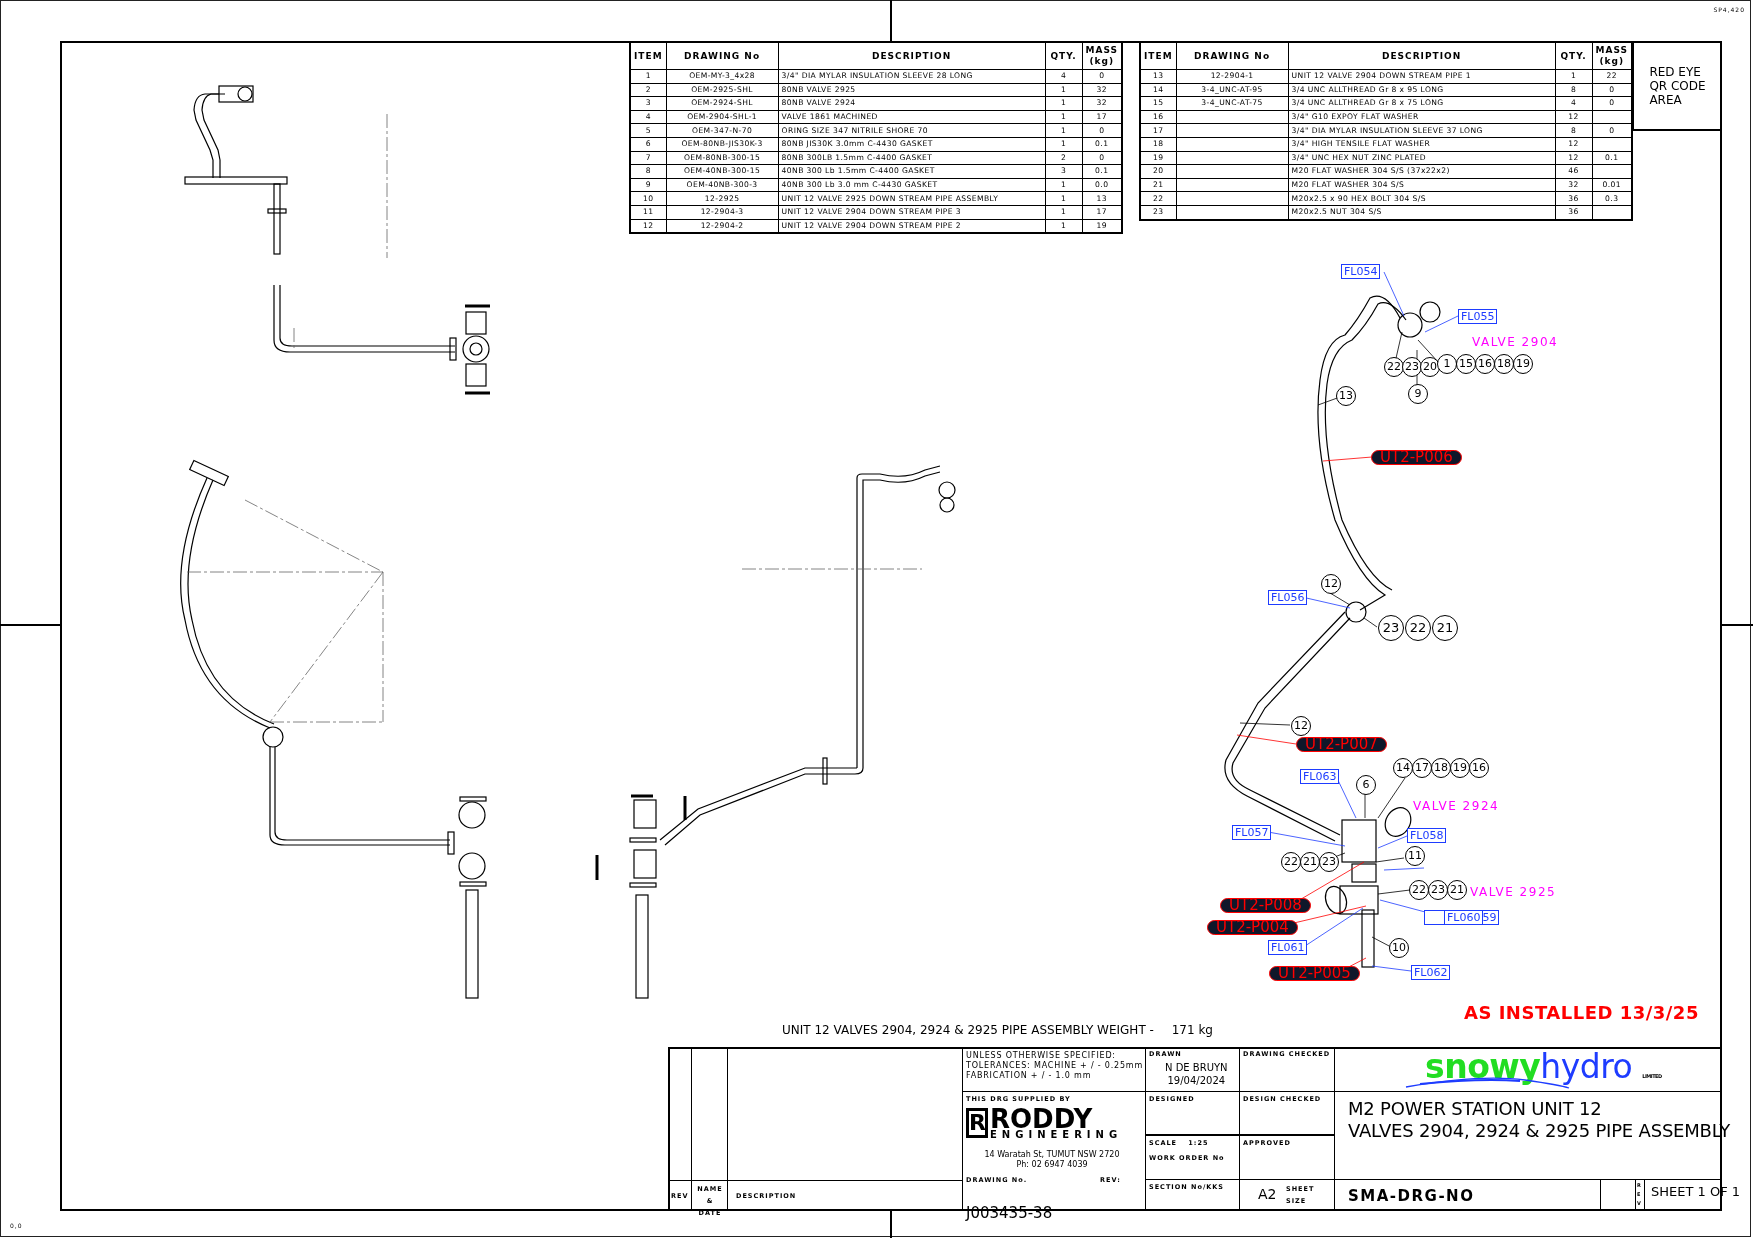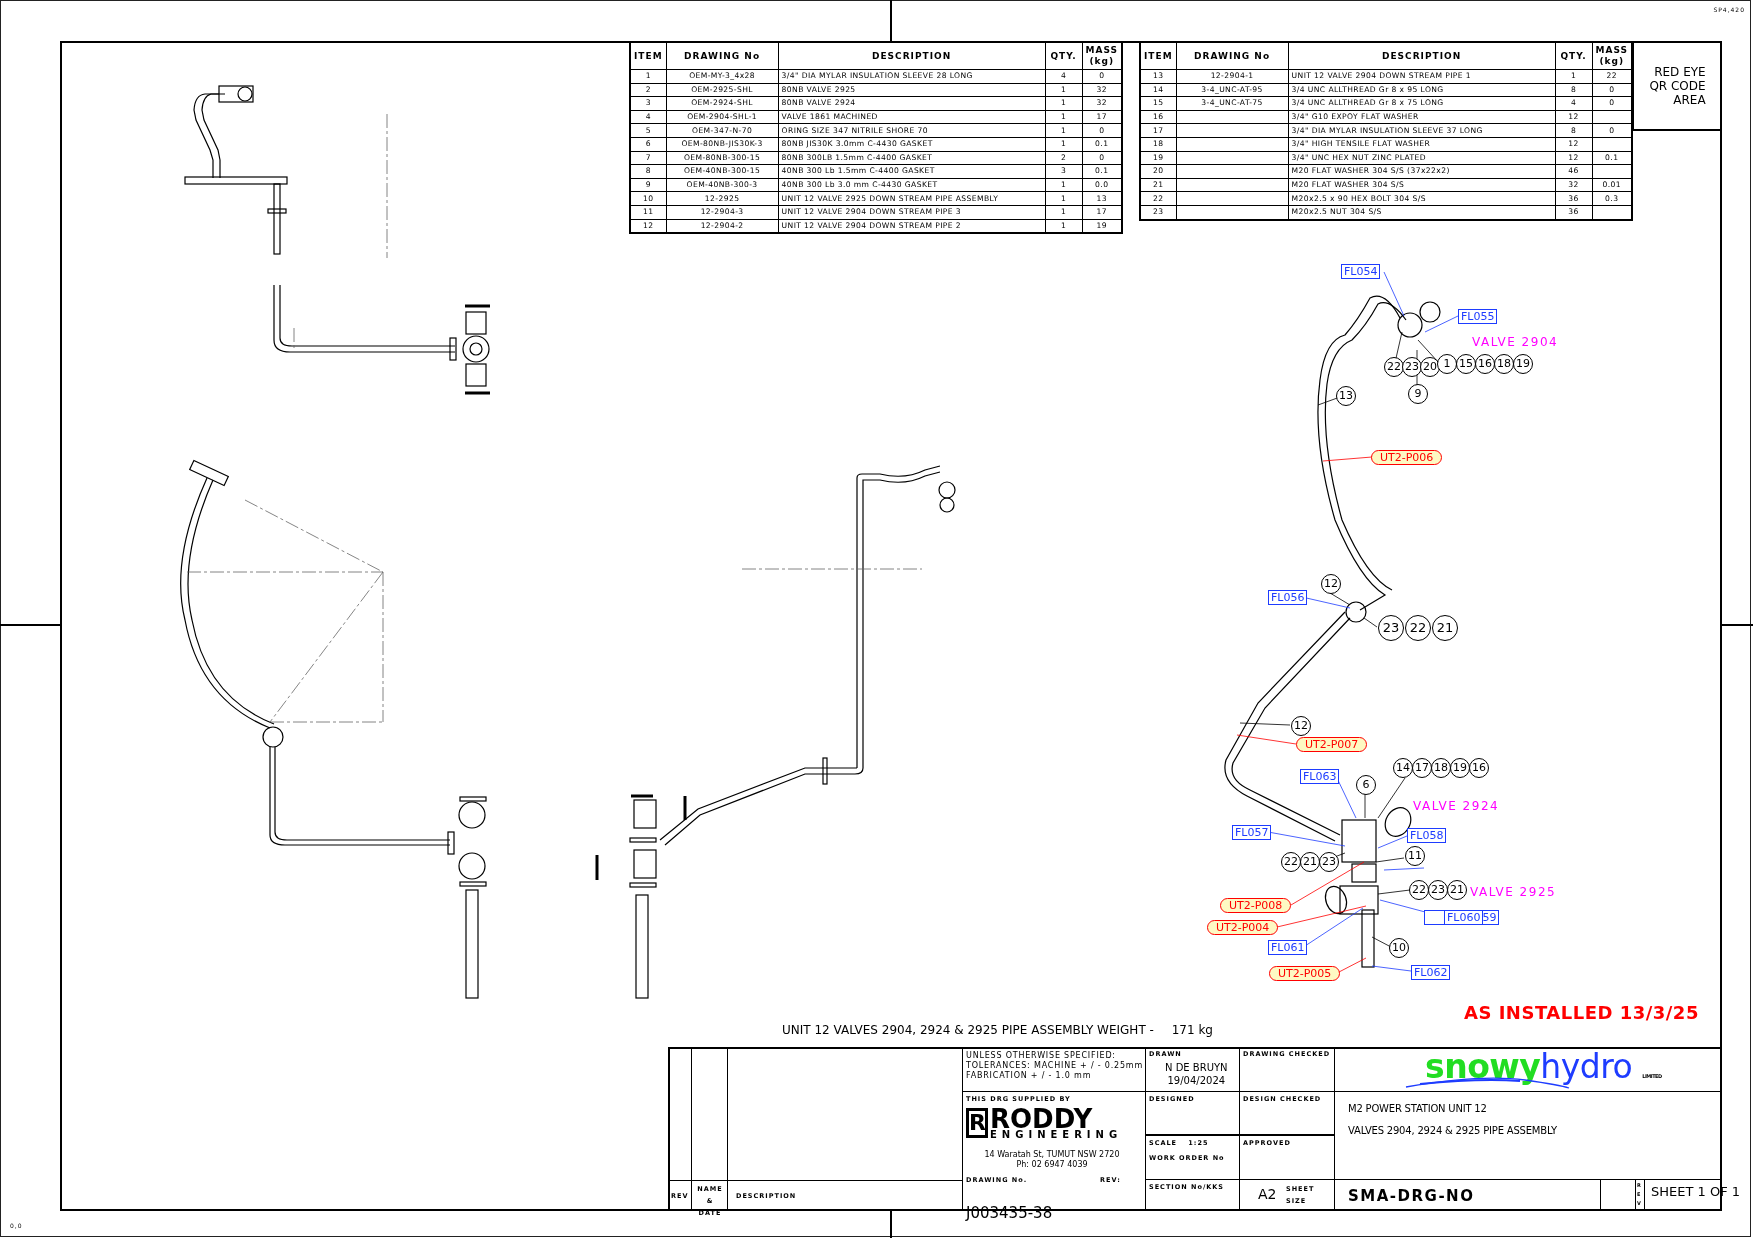--- a/index.html
+++ b/index.html
@@ -7,29 +7,29 @@
   .abs{position:absolute;}
   #outer{left:0;top:0;width:1751px;height:1237px;border:1px solid #222;box-sizing:border-box;}
   #inner{left:60px;top:41px;width:1662px;height:1170px;border:2px solid #000;box-sizing:border-box;}
   .tick{position:absolute;background:#000;}
   .corner-label{font-size:6px;letter-spacing:1px;}
   table.bom{position:absolute;border-collapse:collapse;font-size:7.6px;letter-spacing:0.4px;background:#fff;}
   table.bom th,table.bom td{border:1px solid #000;padding:0 3px;height:12.6px;line-height:12px;white-space:nowrap;}
   table.bom th{font-weight:bold;font-size:9px;height:26px;letter-spacing:1px;}
   table.bom td.c{text-align:center;}
   table.bom{border:2px solid #000;}
-  #qr{left:1632px;top:41px;width:89px;height:90px;border:2px solid #000;border-right:none;box-sizing:border-box;display:flex;align-items:center;justify-content:center;text-align:right;font-size:12px;line-height:14px;}
+  #qr{left:1632px;top:41px;width:89px;height:90px;border:2px solid #000;border-right:none;box-sizing:border-box;display:flex;align-items:center;justify-content:center;text-align:left;font-size:12px;line-height:14px;}
   #qr span{display:block;}
   .tb{position:absolute;border:1px solid #000;box-sizing:border-box;background:#fff;}
   .tb-lbl{font-size:6.5px;font-weight:bold;letter-spacing:1px;position:absolute;}
   svg{position:absolute;left:0;top:0;}
   .pipe{fill:none;stroke:#000;stroke-width:1.2;}
   .cl{fill:none;stroke:#666;stroke-width:0.8;stroke-dasharray:14 3 3 3;}
   .fl-tag{position:absolute;border:1px solid #1e3cff;color:#1e3cff;font-size:11px;padding:0 2px;line-height:13px;background:#fff;}
-  .ut-tag{position:absolute;border:1px solid #ff0000;color:#ff0000;font-size:11px;padding:0 8px;line-height:13px;border-radius:8px;background:#fef9c3;}
+  .ut-tag{position:absolute;border:1px solid #ff0000;color:#ff0000;font-size:15px;padding:0 8px;line-height:13px;border-radius:8px;background:#0f172a;}
   .valve-lbl{position:absolute;color:#ff00ff;font-weight:normal;font-size:12px;letter-spacing:1.5px;}
   .balloon{position:absolute;width:18px;height:18px;border:1px solid #000;border-radius:50%;font-size:11px;line-height:18px;text-align:center;background:#fff;}
   .balloon.big{width:24px;height:24px;line-height:24px;font-size:13px;}
 </style>
 </head>
 <body>
 
 <div id="outer" class="abs"></div>
 <div id="inner" class="abs"></div>
 <div class="tick" style="left:890px;top:0;width:2px;height:41px;"></div>
@@ -467,21 +467,21 @@
 
 <div class="tb" style="left:1335px;top:1091px;width:386px;height:1px;border-width:1px 0 0 0;"></div>
 <div class="abs" style="left:1425px;top:1049px;font-size:33px;line-height:36px;letter-spacing:-0.5px;">
   <span style="color:#22dd22;font-weight:bold;">snowy</span><span style="color:#1e3cff;">hydro</span>
   <span style="font-size:5px;color:#000;font-weight:bold;">LIMITED</span>
 </div>
 <svg width="1753" height="1240" style="pointer-events:none">
   <path d="M1406,1087 Q1480,1074 1525,1080 Q1560,1085 1569,1088" stroke="#1e3cff" stroke-width="1.3" fill="none"></path>
   <path d="M1420,1084 Q1480,1078 1520,1081" stroke="#1e3cff" stroke-width="2" fill="none"></path>
 </svg>
-<div class="abs" style="left:1348px;top:1098px;font-size:10px;line-height:22px;letter-spacing:-0.2px;">
+<div class="abs" style="left:1348px;top:1098px;font-size:18px;line-height:22px;letter-spacing:-0.2px;">
   <div>M2 POWER STATION UNIT 12</div>
   <div>VALVES 2904, 2924 &amp; 2925 PIPE ASSEMBLY</div>
 </div>
 <div class="abs" style="left:1348px;top:1187px;font-size:15px;font-weight:bold;letter-spacing:1.5px;">SMA-DRG-NO</div>
 <div class="tb" style="left:1600px;top:1179px;width:1px;height:32px;border-width:0 0 0 1px;"></div>
 <div class="tb" style="left:1635px;top:1179px;width:10px;height:32px;border-width:0 1px 0 1px;background:transparent;"></div>
 <div class="abs" style="left:1637px;top:1181px;font-size:5px;line-height:9px;width:6px;font-weight:bold;word-break:break-all;">REV</div>
 <div class="abs" style="left:1651px;top:1184px;font-size:13px;">SHEET 1 OF 1</div>
 
 </body></html>

